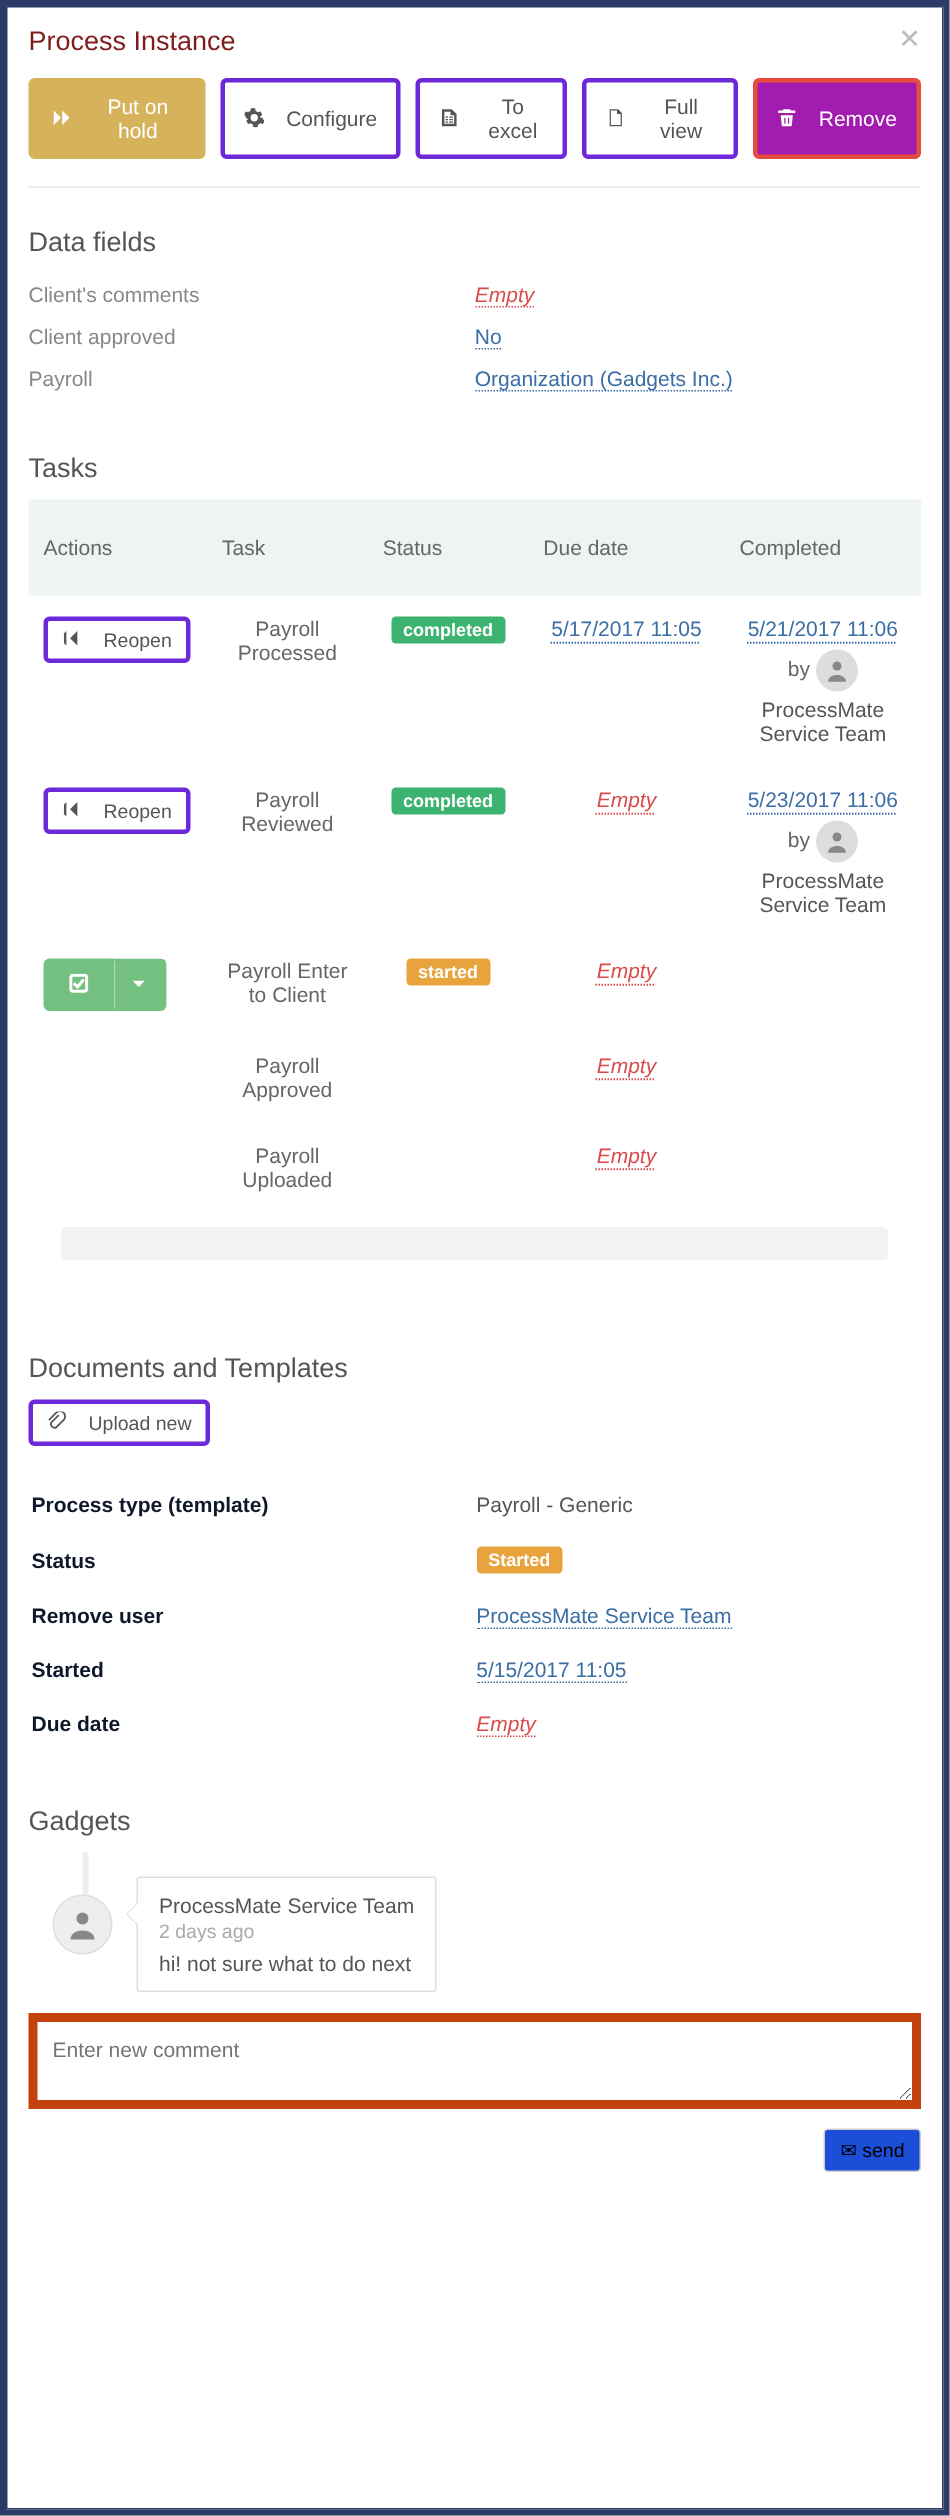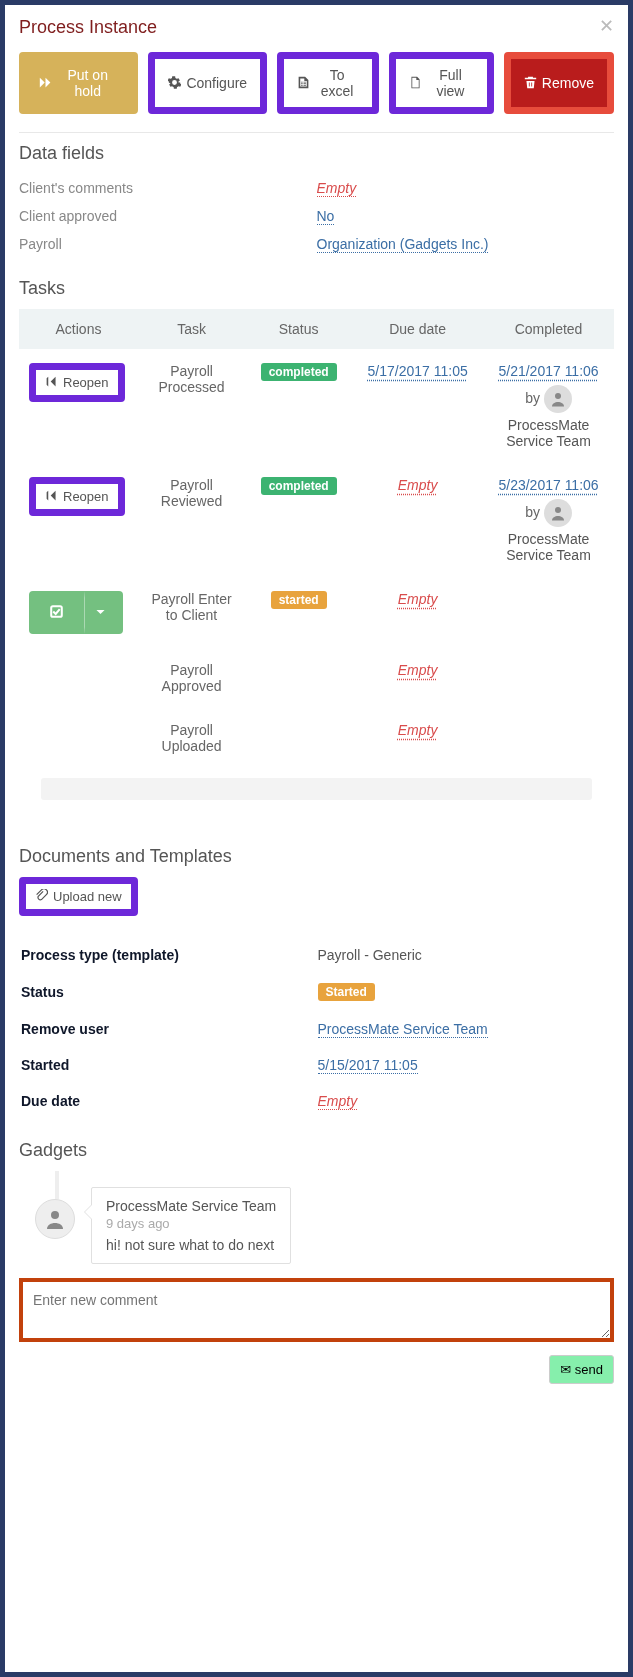--- a/index.html
+++ b/index.html
@@ -19,39 +19,39 @@
   .modal-header {
     padding: 12px 14px 8px;
     display: flex;
     justify-content: space-between;
     align-items: flex-start;
   }
   .modal-title { font-size: 18px; color: #7f1d1d; font-weight: 400; }
   .close-x { color: #bbb; font-size: 18px; cursor: pointer; line-height: 1; }
   .toolbar { padding: 6px 14px 18px; display: flex; gap: 10px; }
   .btn {
-    display: inline-flex; align-items: center; gap: 5px;
-    padding: 8px 13px; border-radius: 4px; border: 7px solid #6d28d9;
+    display: inline-flex; align-items: center; gap: 15px;
+    padding: 8px 13px; border-radius: 4px; border: 3px solid #6d28d9;
     background: #fff; color: #555; font-size: 14px; cursor: pointer;
   }
   .btn-gold { background: #d6b25a; border-color: #d6b25a; color: #fff; }
-  .btn-red  { background: #b91c1c; border-color: #e74c3c; color: #fff; }
+  .btn-red  { background: #a21caf; border-color: #e74c3c; color: #fff; }
   .section { padding: 10px 14px; }
-  .section h3 { font-size: 18px; font-weight: 400; color: #555; margin-bottom: 10px; }
+  .section h3 { font-size: 18px; font-weight: 400; color: #555; margin-bottom: 10px; margin-top: 16px; }
   hr.divider { border: none; border-top: 1px solid #e8e8e8; margin: 0 14px; }
 
   .datarow { display: flex; padding: 6px 0; font-size: 14px; }
   .datarow .label { flex: 0 0 50%; color: #888; }
   .datarow .value { flex: 0 0 50%; }
   .link-dotted { color: #3b6ea5; border-bottom: 1px dotted #3b6ea5; }
   .empty-val   { color: #d94c4c; font-style: italic; border-bottom: 1px dotted #d94c4c; }
 
   .tasks-table { width: 100%; border-collapse: collapse; }
   .tasks-table thead tr { background: #eef3f4; }
-  .tasks-table th { text-align: center; font-weight: 400; color: #666; padding: 12px 10px; font-size: 14px; }
+  .tasks-table th { text-align: left; font-weight: 400; color: #666; padding: 24px 10px; font-size: 14px; }
   .tasks-table td { padding: 14px 10px; vertical-align: top; text-align: center; font-size: 14px; color: #666; }
   .tasks-table td.actions { text-align: left; width: 110px; }
   .btn-sm { padding: 5px 9px; font-size: 13px; }
   .btn-green { background: #74c080; border-color: #74c080; color: #fff; }
   .btn-split { display: inline-flex; }
   .btn-split .main { border-radius: 4px 0 0 4px; padding: 7px 14px; }
   .btn-split .caret { border-radius: 0 4px 4px 0; border-left: 1px solid rgba(255,255,255,.4); padding: 7px 9px; }
 
   .badge { display: inline-block; padding: 2px 8px; border-radius: 3px; color: #fff; font-size: 12px; font-weight: 600; }
   .badge-completed { background: #3cb371; }
@@ -91,26 +91,26 @@
   }
   .comment-bubble::after {
     content: ''; position: absolute; left: -7px; top: 16px; width: 0; height: 0;
     border-top: 8px solid transparent; border-bottom: 8px solid transparent; border-right: 8px solid #fff;
   }
   .comment-author { color: #555; margin-bottom: 2px; }
   .comment-time   { color: #aaa; font-size: 13px; margin-bottom: 6px; }
   .comment-text   { color: #555; }
 
   .comment-input {
-    width: calc(100% - 0px); min-height: 64px; border: 4px solid #c2410c;
+    width: calc(100% - 0px); min-height: 64px; border: 6px solid #c2410c;
     padding: 10px; font-family: inherit; font-size: 14px; color: #888; resize: vertical;
   }
   .input-row { padding: 0 14px; }
   .send-row { padding: 10px 14px 14px; text-align: right; }
-  .btn-send { background: #86efac; border: 1px solid #ccc; padding: 6px 10px; border-radius: 3px; font-size: 13px; cursor: pointer; }
+  .btn-send { background: #1d4ed8; border: 1px solid #ccc; padding: 6px 10px; border-radius: 3px; font-size: 13px; cursor: pointer; }
 
   svg.icon { width: 13px; height: 13px; display: inline-block; vertical-align: -1px; }
   th:nth-child(1){width:20%} th:nth-child(2){width:18%} th:nth-child(3){width:18%} th:nth-child(4){width:22%} th:nth-child(5){width:22%}
 </style>
 </head>
 <body>
 
 <div class="modal">
 
   <div class="modal-header">
@@ -319,21 +319,21 @@
         <div class="comment-wrap">
     <div class="timeline-bar"></div>
     <div class="comment-avatar">
             <svg viewBox="0 0 24 24" width="24" height="24" fill="#888">
               <circle cx="12" cy="8" r="4"></circle>
               <path d="M4 22c0-4 4-6 8-6s8 2 8 6H4z"></path>
             </svg>
           </div>
     <div class="comment-bubble">
       <div class="comment-author">ProcessMate Service Team</div>
-      <div class="comment-time">9 days ago</div>
+      <div class="comment-time">2 days ago</div>
       <div class="comment-text">hi! not sure what to do next</div>
     </div></div>
       </div>
   </div>
   <div class="input-row">
     <textarea class="comment-input" placeholder="Enter new comment" style=""></textarea>
   </div>
   <div class="send-row">
     <button class="btn-send">
       <span>✉</span>

